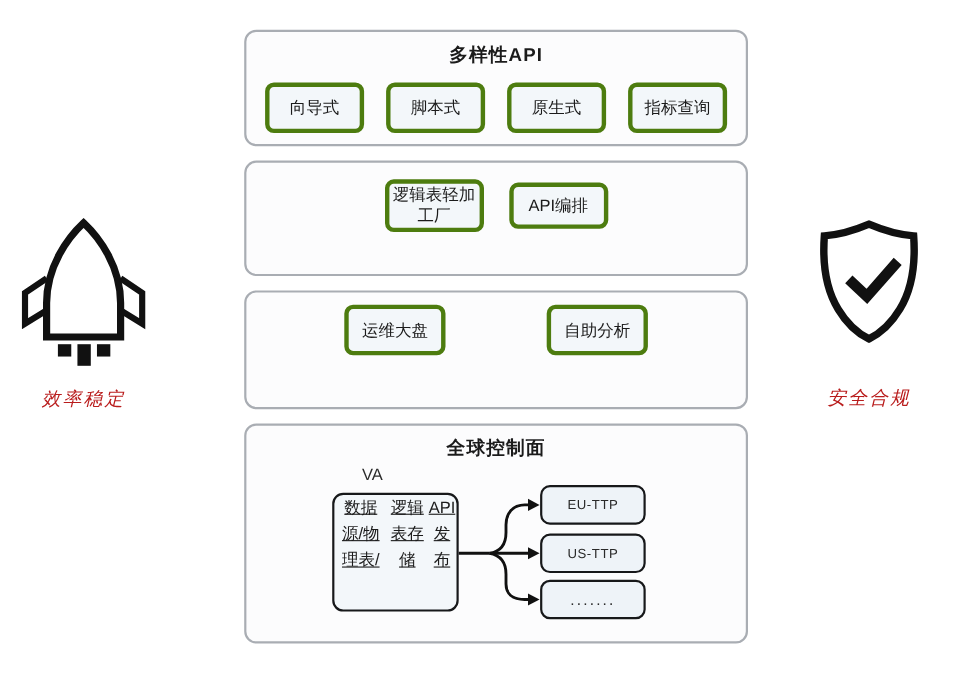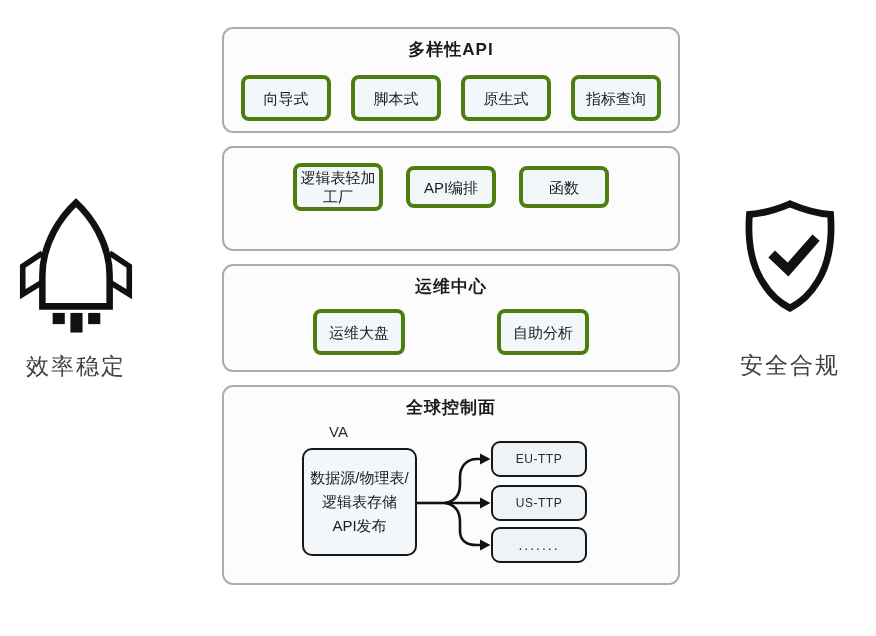--- a/index.html
+++ b/index.html
@@ -7,21 +7,21 @@
     position:relative; width:876px; height:636px; background:#ffffff;
     font-family:"Liberation Sans","DejaVu Sans",sans-serif; color:#1b1b1b;
     overflow:hidden;
   }
 
   
   .feature { position:absolute; text-align:center; }
   .feature-left  { left:14px;  top:196px; width:124px; }
   .feature-right { left:734px; top:198px; width:112px; }
   .feature svg { display:block; margin:0 auto; }
-  .feature-label { font-size:23px; color:#404040; letter-spacing:2px; white-space:nowrap; }
+  .feature-label { font-size:17px; color:#b91c1c; letter-spacing:2px; white-space:nowrap;font-style:italic; }
   .feature-left  .feature-label { margin-top:9px; }
   .feature-right .feature-label { margin-top:38px; }
 
   
   .stack { position:absolute; left:210px; top:27px; width:458px;
            display:flex; flex-direction:column; gap:13px;margin-left:12px; }
   .card { box-sizing:border-box; width:458px; background:#fcfcfd;
           border:2.5px solid #a9adb3; border-radius:11px; }
   .card-title { margin:0; padding-top:9px; text-align:center;
                 font-size:17px; font-weight:bold; letter-spacing:1px; }
@@ -41,23 +41,23 @@
   .card-1 .chip { width:90px; height:46px; }
   .card-2 .chip { width:90px; height:42px; }
   .card-2 .chip.tall { height:48px; }
   .card-3 .chip { width:92px; height:46px; }
 
   
   .va-label { position:absolute; left:105px; top:36px; width:70px;
               font-size:15px; color:#2b2b2b; }
   .source-box { position:absolute; left:78px; top:61px; width:115px; height:108px;
                 box-sizing:border-box; border:2.5px solid #17181a; border-radius:10px;
-                background:#f3f7fa; display:flex; flex-direction:column;
+                background:#f3f7fa; display:flex; flex-direction:row;
                 justify-content:center; text-align:center;
-                font-size:15px; line-height:24px; }
+                font-size:15px; line-height:24px;text-decoration:underline; }
   .target { position:absolute; left:267px; width:96px; height:36px;
             box-sizing:border-box; border:2.5px solid #17181a; border-radius:9px;
             background:#eef3f8; display:flex; align-items:center; justify-content:center;
             font-size:12px; color:#2a2a2a; letter-spacing:0.5px; }
   .target-1 { top:54px; }
   .target-2 { top:98px; }
   .target-3 { top:140px; font-size:14px; letter-spacing:2px; }
   .arrows { position:absolute; left:0; top:0; width:458px; height:217px; pointer-events:none; }
 </style>
 </head>
@@ -94,26 +94,24 @@
         <div class="chip">脚本式</div>
         <div class="chip">原生式</div>
         <div class="chip">指标查询</div>
       </div>
     </section>
 
     <section class="card card-2">
       <div class="row">
         <div class="chip tall">逻辑表轻加工厂</div>
         <div class="chip">API编排</div>
-        <div class="chip">函数</div>
       </div>
     </section>
 
     <section class="card card-3">
-      <h3 class="card-title">运维中心</h3>
       <div class="row">
         <div class="chip">运维大盘</div>
         <div class="chip">自助分析</div>
       </div>
     </section>
 
     <section class="card card-4">
       <h3 class="card-title">全球控制面</h3>
 
       <div class="va-label">VA</div>

